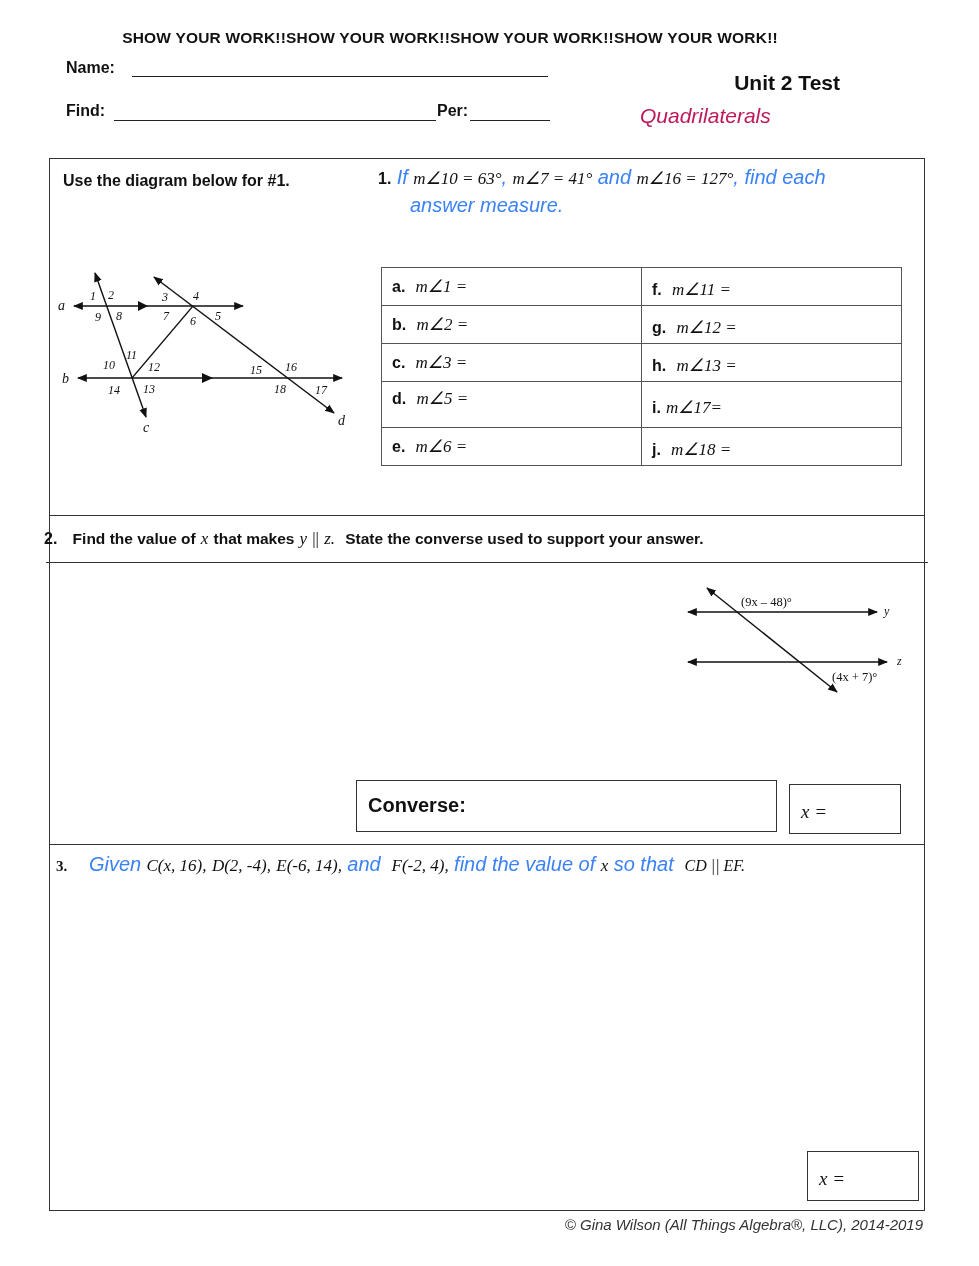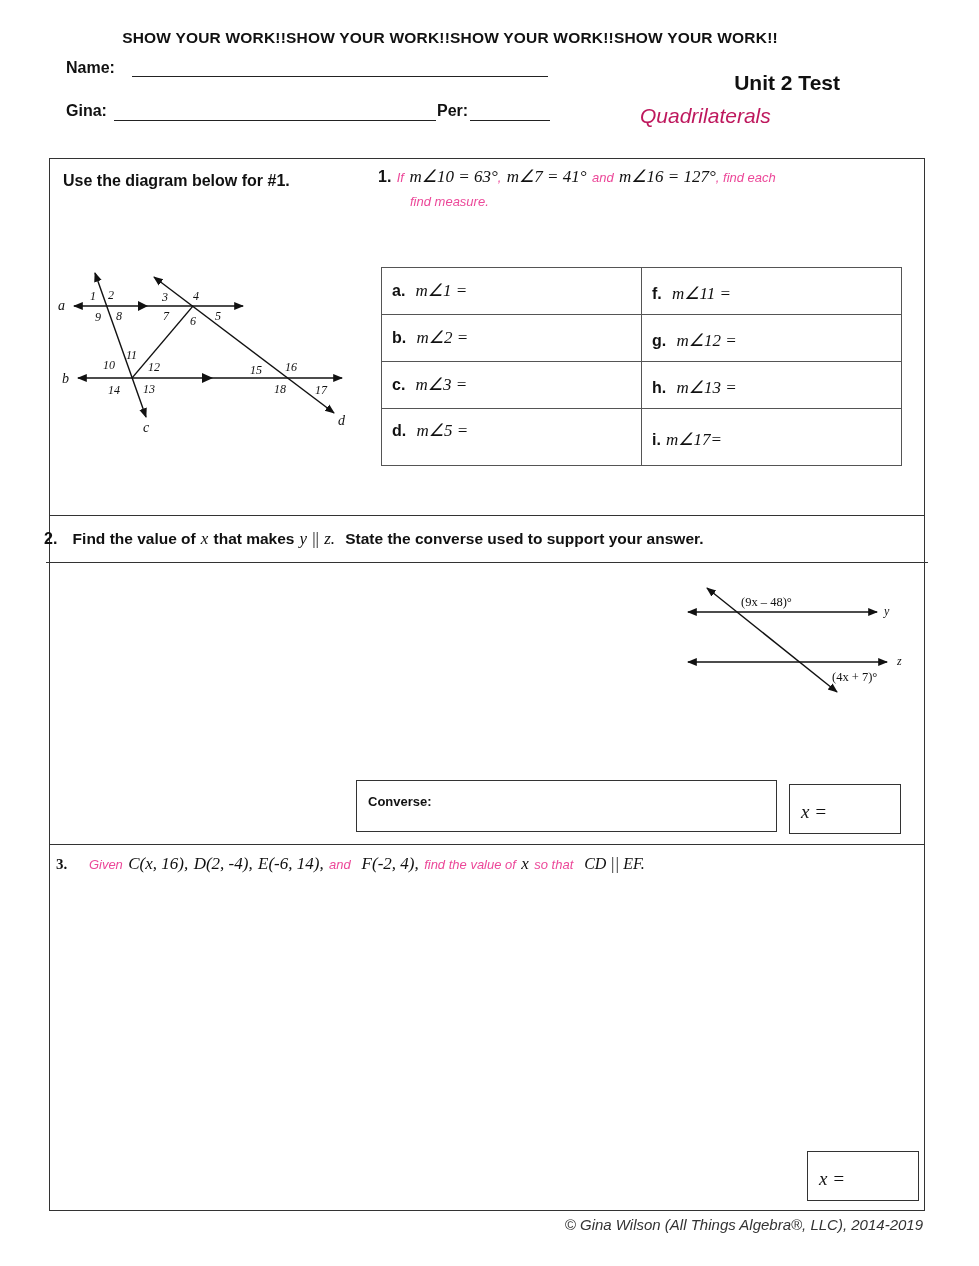--- a/index.html
+++ b/index.html
@@ -6,40 +6,40 @@
   body { width:979px; height:1266px; position:relative; overflow:hidden; font-family:"DejaVu Sans", sans-serif; color:#111; }
   .abs { position:absolute; }
   .banner { left:0; width:900px; top:29px; text-align:center; font-weight:bold; font-size:15.5px; letter-spacing:0.2px; font-family:"Liberation Sans", sans-serif; }
   .lbl { font-weight:bold; font-size:16px; font-family:"Liberation Sans", sans-serif; }
   .uline { border-bottom:1.3px solid #222; height:0; }
   .unit-title { left:640px; width:200px; top:71px; text-align:right; font-weight:bold; font-size:21px; font-family:"Liberation Sans", sans-serif; }
   .unit-sub { left:640px; width:200px; top:104px; font-style:italic; font-size:21px; font-family:"Liberation Sans", sans-serif; color:#be185d;}
   .frame { left:49px; top:158px; width:876px; height:1053px; border:1.5px solid #333; box-sizing:border-box; }
   .hline { height:0; border-top:1.5px solid #333; }
   .q-bold { font-weight:bold; font-size:15.5px; font-family:"Liberation Sans", sans-serif; }
-  .q-text { font-size:13px; font-style:italic; font-family:"Liberation Sans", sans-serif; color:#ec4899; }
+  .q-text { font-size:20px; font-style:italic; font-family:"Liberation Sans", sans-serif; color:#3b82f6; }
   .math { font-family:"Liberation Serif", serif; font-style:italic; }
   .mathn { font-family:"Liberation Serif", serif; font-style:normal; }
   table.ans { position:absolute; left:381px; top:267px; width:521px; height:199px; border-collapse:collapse; }
   table.ans td { border:1.3px solid #555; padding:0 0 0 10px; font-size:16px; width:50%; vertical-align:middle; }
   .letter { font-weight:bold; font-family:"Liberation Sans", sans-serif; font-size:16px; }
   .ang { font-family:"Liberation Serif", serif; font-style:italic; font-size:17px; }
   .box { border:1.3px solid #333; box-sizing:border-box; }
   .copyright { right:56px; top:1216px; font-size:15px; font-style:italic; font-family:"Liberation Sans", sans-serif; color:#333; }
   svg text { font-family:"Liberation Serif", serif; }
 </style>
 </head>
 <body>
 
 <div class="abs banner">SHOW YOUR WORK!!SHOW YOUR WORK!!SHOW YOUR WORK!!SHOW YOUR WORK!!</div>
 
 <div class="abs lbl" style="left:66px; top:59px;">Name:</div>
 <div class="abs uline" style="left:132px; top:76px; width:416px;"></div>
 
-<div class="abs lbl" style="left:66px; top:102px;">Gina:</div>
+<div class="abs lbl" style="left:66px; top:102px;">Find:</div>
 <div class="abs uline" style="left:114px; top:120px; width:322px;"></div>
 <div class="abs lbl" style="left:437px; top:102px;">Per:</div>
 <div class="abs uline" style="left:470px; top:120px; width:80px;"></div>
 
 <div class="abs unit-title">Unit 2 Test</div>
 <div class="abs unit-sub">Quadrilaterals</div>
 
 <div class="abs frame"></div>
 <div class="abs hline" style="left:49px; top:515px; width:876px;"></div>
 <div class="abs hline" style="left:46px; top:562px; width:882px;"></div>
@@ -48,21 +48,21 @@
 <div class="abs q-bold" style="left:63px; top:172px; font-size:16px;">Use the diagram below for #1.</div>
 
 <div class="abs" style="left:378px; top:166px; font-size:17px;">
   <span class="q-bold" style="font-size:16px;">1.</span>
   <span class="q-text">If</span>
   <span class="math">m∠10 = 63°</span><span class="q-text">,</span>
   <span class="math">m∠7 = 41°</span>
   <span class="q-text">and</span>
   <span class="math">m∠16 = 127°</span><span class="q-text">, find each</span>
 </div>
-<div class="abs q-text" style="left:410px; top:194px;">find measure.</div>
+<div class="abs q-text" style="left:410px; top:194px;">answer measure.</div>
 
 <svg class="abs" style="left:0; top:0;" width="979" height="1266" pointer-events="none">
   <defs>
     <marker id="ah" viewBox="0 0 10 10" refX="9" refY="5" markerWidth="7" markerHeight="7" orient="auto-start-reverse">
       <path d="M0,1 L10,5 L0,9 Z" fill="#111"></path>
     </marker>
   </defs>
 
   <line x1="74" y1="306" x2="243" y2="306" stroke="#111" stroke-width="1.4" marker-start="url(#ah)" marker-end="url(#ah)"></line>
   <path d="M138,301 L148,306 L138,311 Z" fill="#111"></path>
@@ -122,36 +122,40 @@
     <td style="padding-top:6px;"><span class="letter">g.</span>&nbsp; <span class="ang">m∠12 =</span></td>
   </tr>
   <tr>
     <td><span class="letter">c.</span>&nbsp; <span class="ang">m∠3 =</span></td>
     <td style="padding-top:6px;"><span class="letter">h.</span>&nbsp; <span class="ang">m∠13 =</span></td>
   </tr>
   <tr>
     <td style="padding-bottom:12px;"><span class="letter">d.</span>&nbsp; <span class="ang">m∠5 =</span></td>
     <td style="padding-top:6px;"><span class="letter">i.</span> <span class="ang">m∠17=</span></td>
   </tr>
+  <tr>
+    <td><span class="letter">e.</span>&nbsp; <span class="ang">m∠6 =</span></td>
+    <td style="padding-top:6px;"><span class="letter">j.</span>&nbsp; <span class="ang">m∠18 =</span></td>
+  </tr>
 </tbody>
   </table>
 
 <div class="abs" style="left:44px; top:529px; font-size:16px;">
   <span class="q-bold" style="font-size:16px;">2.</span>&nbsp;&nbsp;
   <span class="q-bold">Find the value of</span>
   <span class="math" style="font-size:17px;">x</span>
   <span class="q-bold">that  makes</span>
   <span class="math" style="font-size:17px;">y</span>
   <span class="mathn" style="font-size:17px;">||</span>
   <span class="math" style="font-size:17px;">z.</span>&nbsp;
   <span class="q-bold">State the converse used to support your answer.</span>
 </div>
 
 <div class="abs box" style="left:356px; top:780px; width:421px; height:52px;">
-  <div class="q-bold" style="position:absolute; left:11px; top:13px; font-size:13px;">Converse:</div>
+  <div class="q-bold" style="position:absolute; left:11px; top:13px; font-size:20px;">Converse:</div>
 </div>
 <div class="abs box" style="left:789px; top:784px; width:112px; height:50px;">
   <div class="math" style="position:absolute; left:11px; top:16px; font-size:19px;">x  =</div>
 </div>
 
 <div class="abs" style="left:56px; top:853px; font-size:17px;">
   <span class="mathn" style="font-weight:bold; font-size:15px;">3.</span>&nbsp;&nbsp;&nbsp;
   <span class="q-text">Given</span>
   <span class="math">C(x, 16),</span>
   <span class="math">D(2, -4),</span>

